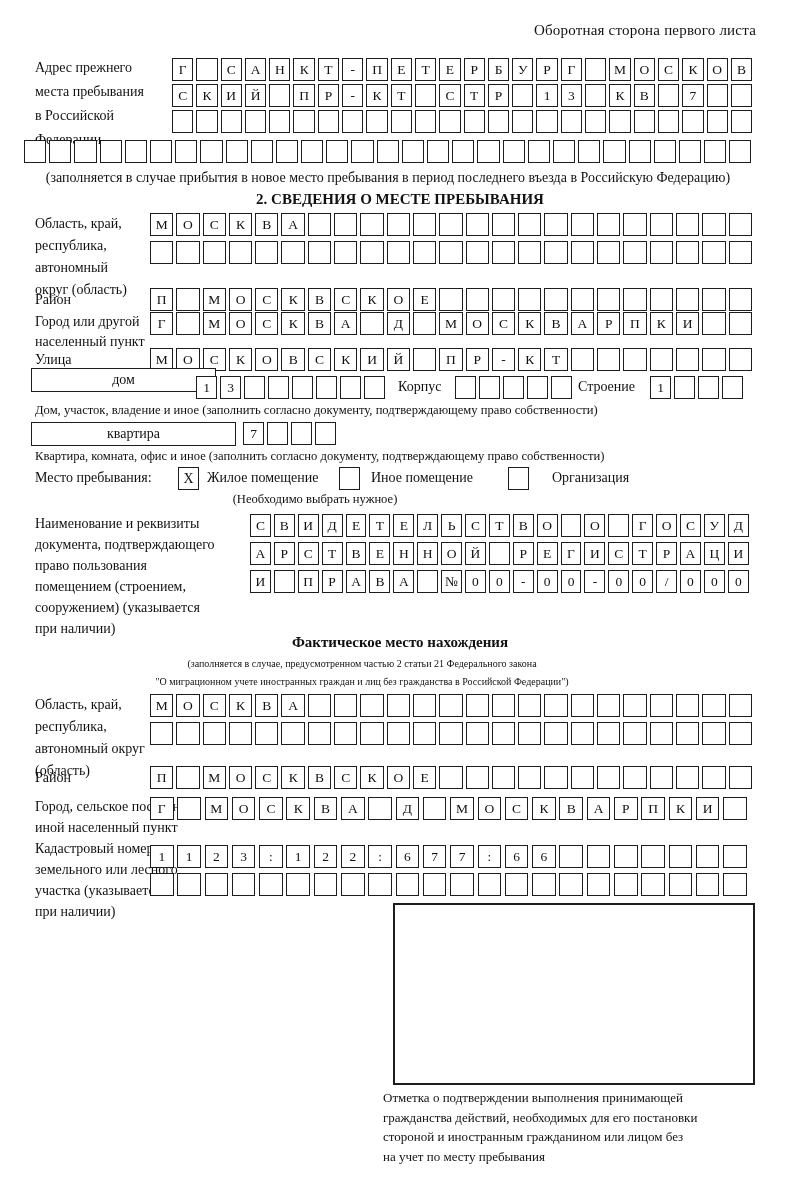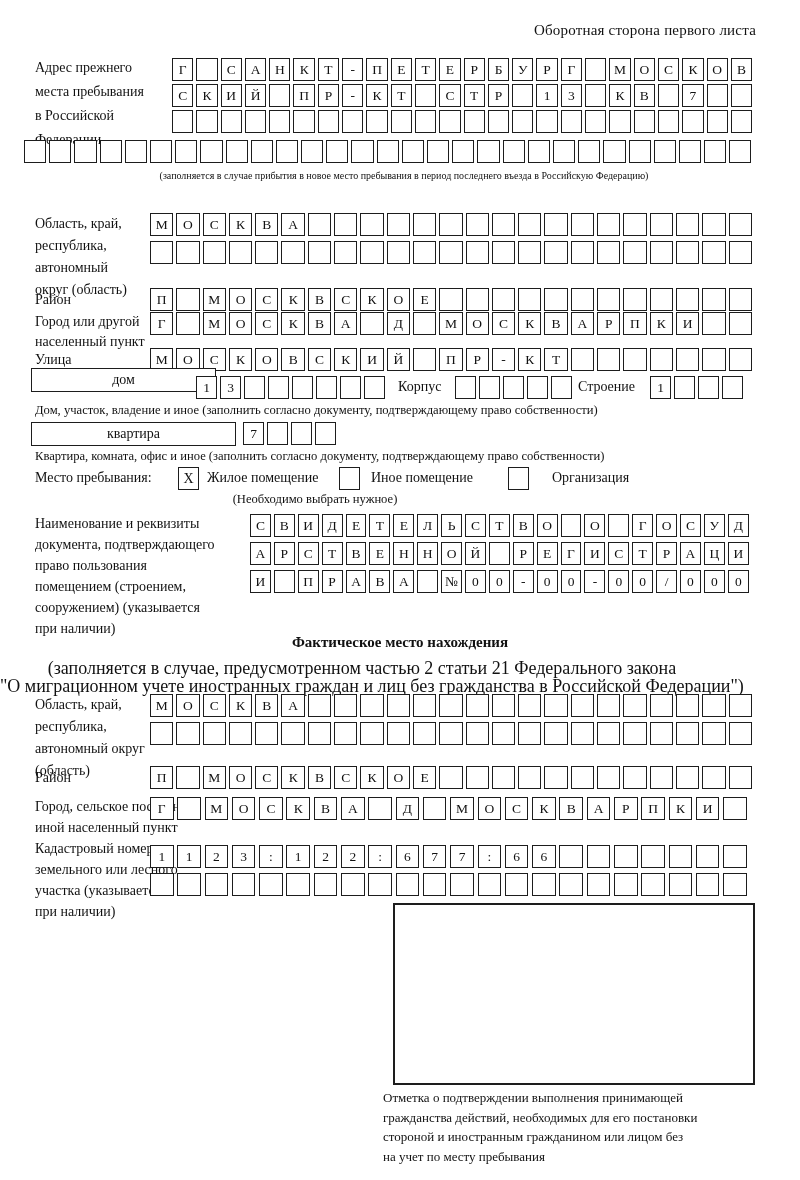--- a/index.html
+++ b/index.html
@@ -1,42 +1,42 @@
 <!DOCTYPE html>
 <html><head>
 <meta charset="utf-8">
 <style>
   html,body{margin:0;padding:0;background:#ffffff;}
   .page{position:relative;width:800px;height:1180px;background:#fff;color:#111;
         font-family:"Liberation Serif","DejaVu Serif",serif;overflow:hidden;}
   .abs{position:absolute;font-family:Liberation Serif, serif;}
   .hdr-note{position:absolute;top:22px;right:44px;font-size:15px;letter-spacing:.2px;}
   .lbl{position:absolute;left:35px;font-size:14px;white-space:nowrap;}
-  .small-note{position:absolute;font-size:10px;text-align:center;width:760px;left:24px;white-space:nowrap;}
+  .small-note{position:absolute;font-size:14px;text-align:center;width:760px;left:8px;white-space:nowrap;}
   .heading{position:absolute;width:800px;left:0;text-align:center;font-weight:bold;font-size:15px;}
   .cellrow{position:absolute;display:flex;}
   .cellrow .c{box-sizing:border-box;border:1.6px solid #1d1d1d;height:23px;background:#fff;
               display:flex;align-items:center;justify-content:center;
               font-size:13.5px;line-height:1;}
   .rowA .c{width:21.3px;margin-right:3px;}
   .rowFull .c{width:22.2px;margin-right:3px;}
   .rowSec .c{width:23.3px;margin-right:3px;}
   .rowSec22 .c{width:23.5px;margin-right:3.8px;}
   .rowDoc .c{width:20.9px;margin-right:3px;}
   .rowDom .c{width:21px;margin-right:3px;}
   .labelbox{position:absolute;box-sizing:border-box;border:1.7px solid #1d1d1d;height:24px;
             display:flex;align-items:center;justify-content:center;font-size:14px;background:#fff;}
   .inline-lbl{position:absolute;font-size:14px;white-space:nowrap;}
   .chk{position:absolute;box-sizing:border-box;width:21px;height:23px;border:1.6px solid #1d1d1d;
        display:flex;align-items:center;justify-content:center;font-size:14px;background:#fff;}
   .stamp-box{position:absolute;left:393px;top:903px;width:358px;height:178px;
              border:2px solid #1d1d1d;background:#fff;}
   .confirm-note{position:absolute;left:383px;top:1088px;width:378px;
                 font-size:13px;line-height:19.5px;}
-  .center-note{position:absolute;width:724px;left:0;text-align:center;font-size:18px;white-space:nowrap;}
+  .center-note{position:absolute;width:724px;left:0;text-align:center;font-size:10px;white-space:nowrap;}
 </style>
 </head>
 <body>
 
 <div class="page">
 
   <div class="hdr-note">Оборотная сторона первого листа</div>
 
   <div class="lbl" style="top:60px">Адрес прежнего</div>
   <div class="lbl" style="top:84px">места пребывания</div>
@@ -148,20 +148,21 @@
       <span class="c"></span>
       <span class="c"></span>
       <span class="c"></span>
       <span class="c"></span>
       <span class="c"></span>
       <span class="c"></span>
     </div>
 
   <div class="small-note" style="top:170px">(заполняется в случае прибытия в новое место пребывания в период последнего въезда в Российскую Федерацию)</div>
 
+  <div class="heading" style="top:191px">2. СВЕДЕНИЯ О МЕСТЕ ПРЕБЫВАНИЯ</div>
 
   <div class="lbl" style="top:216px">Область, край,</div>
   <div class="lbl" style="top:238px">республика,</div>
   <div class="lbl" style="top:260px">автономный</div>
   <div class="lbl" style="top:282px">округ (область)</div>
   <div class="cellrow rowSec" style="left:150px;top:213px">
       <span class="c">М</span>
       <span class="c">О</span>
       <span class="c">С</span>
       <span class="c">К</span>

